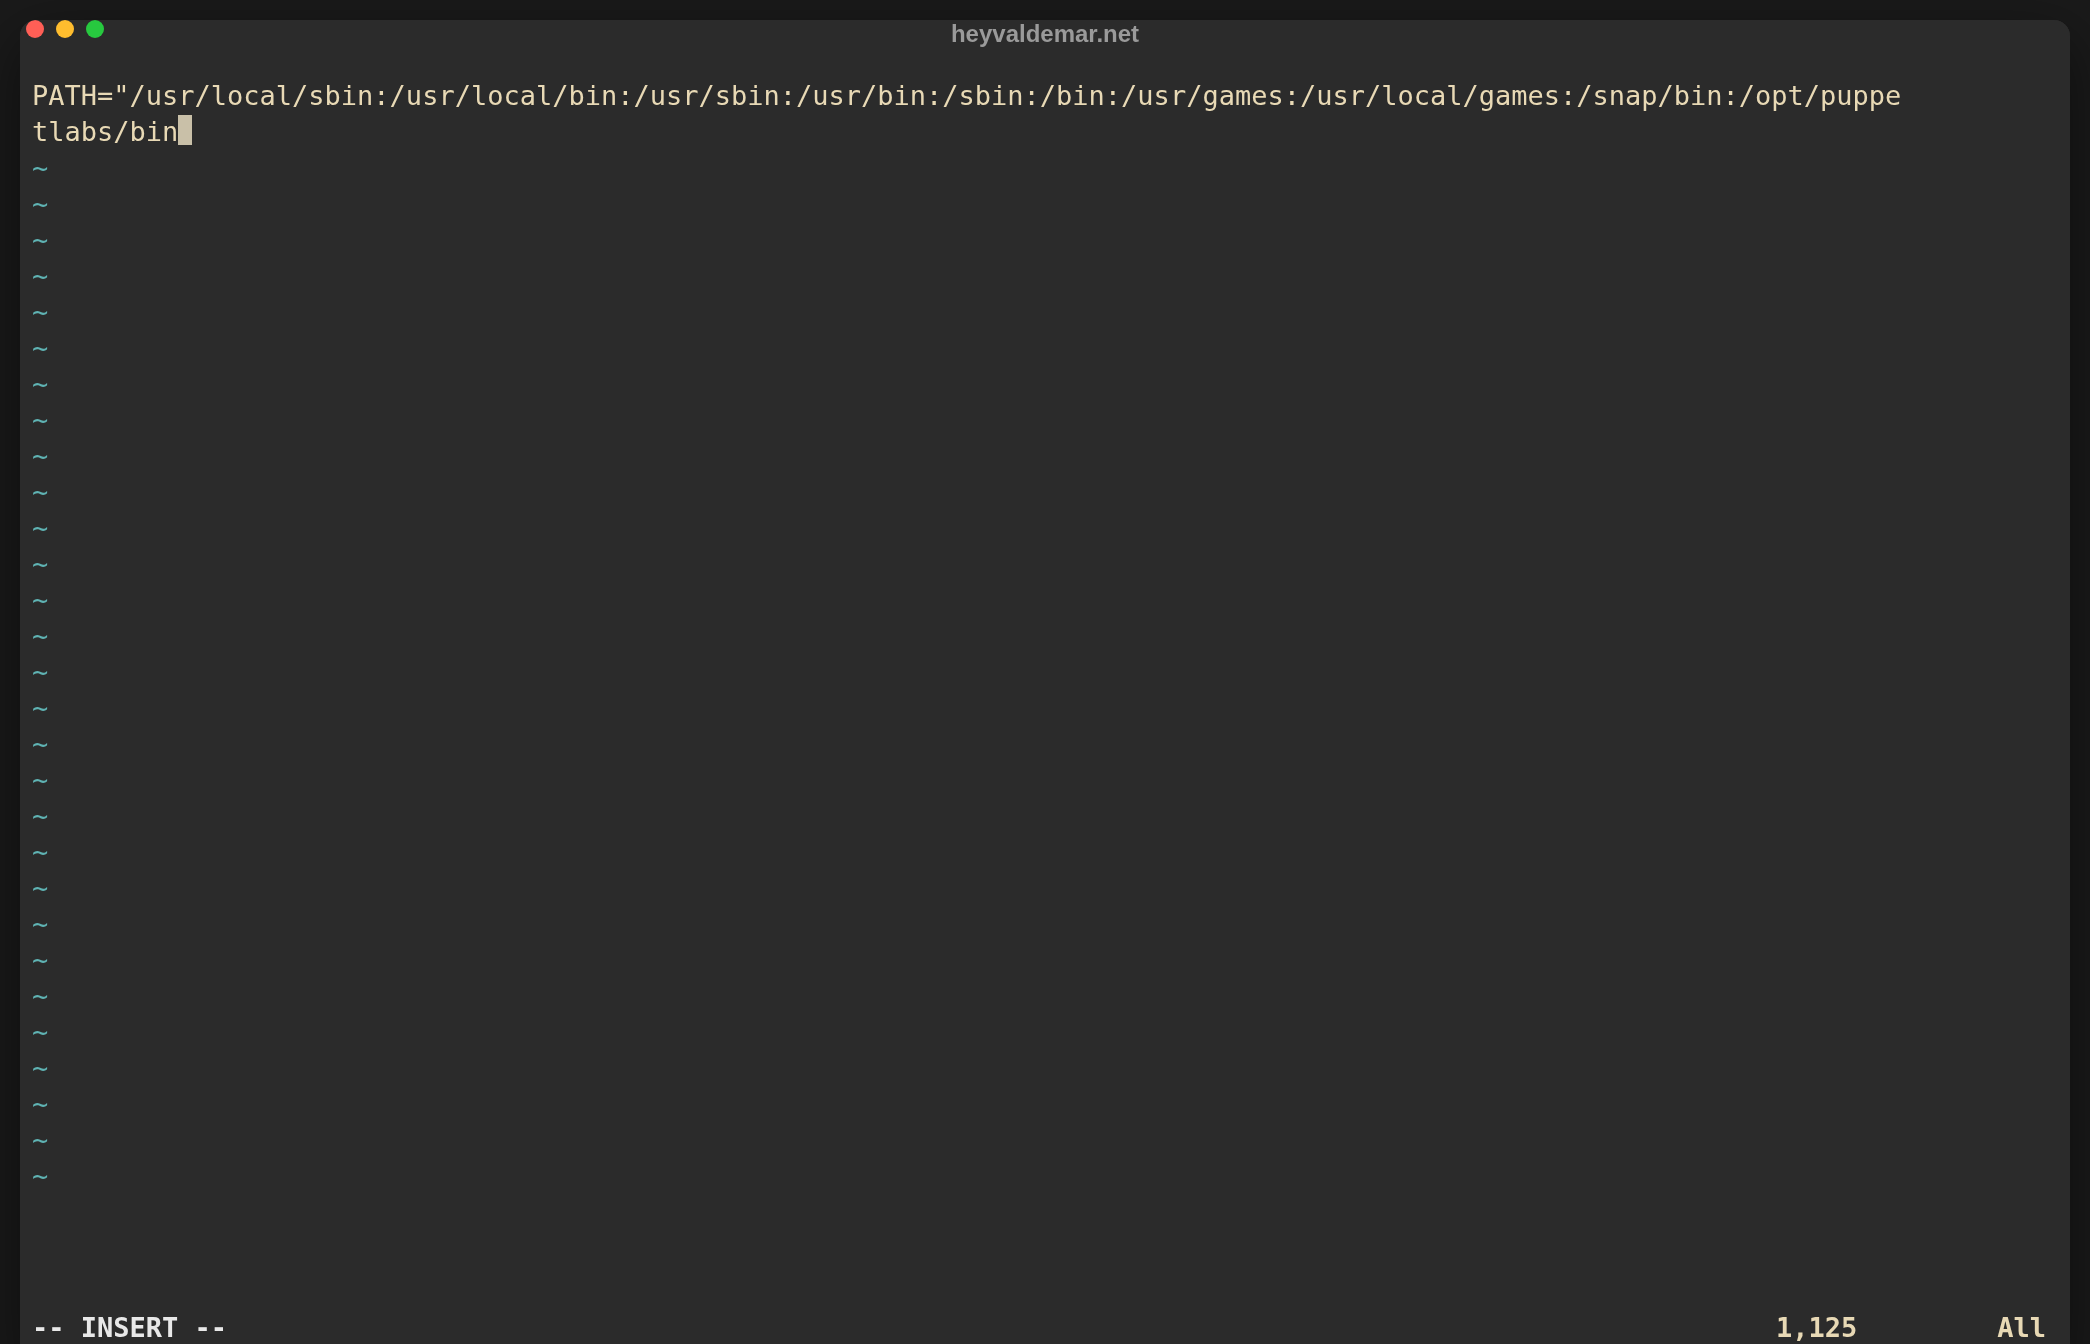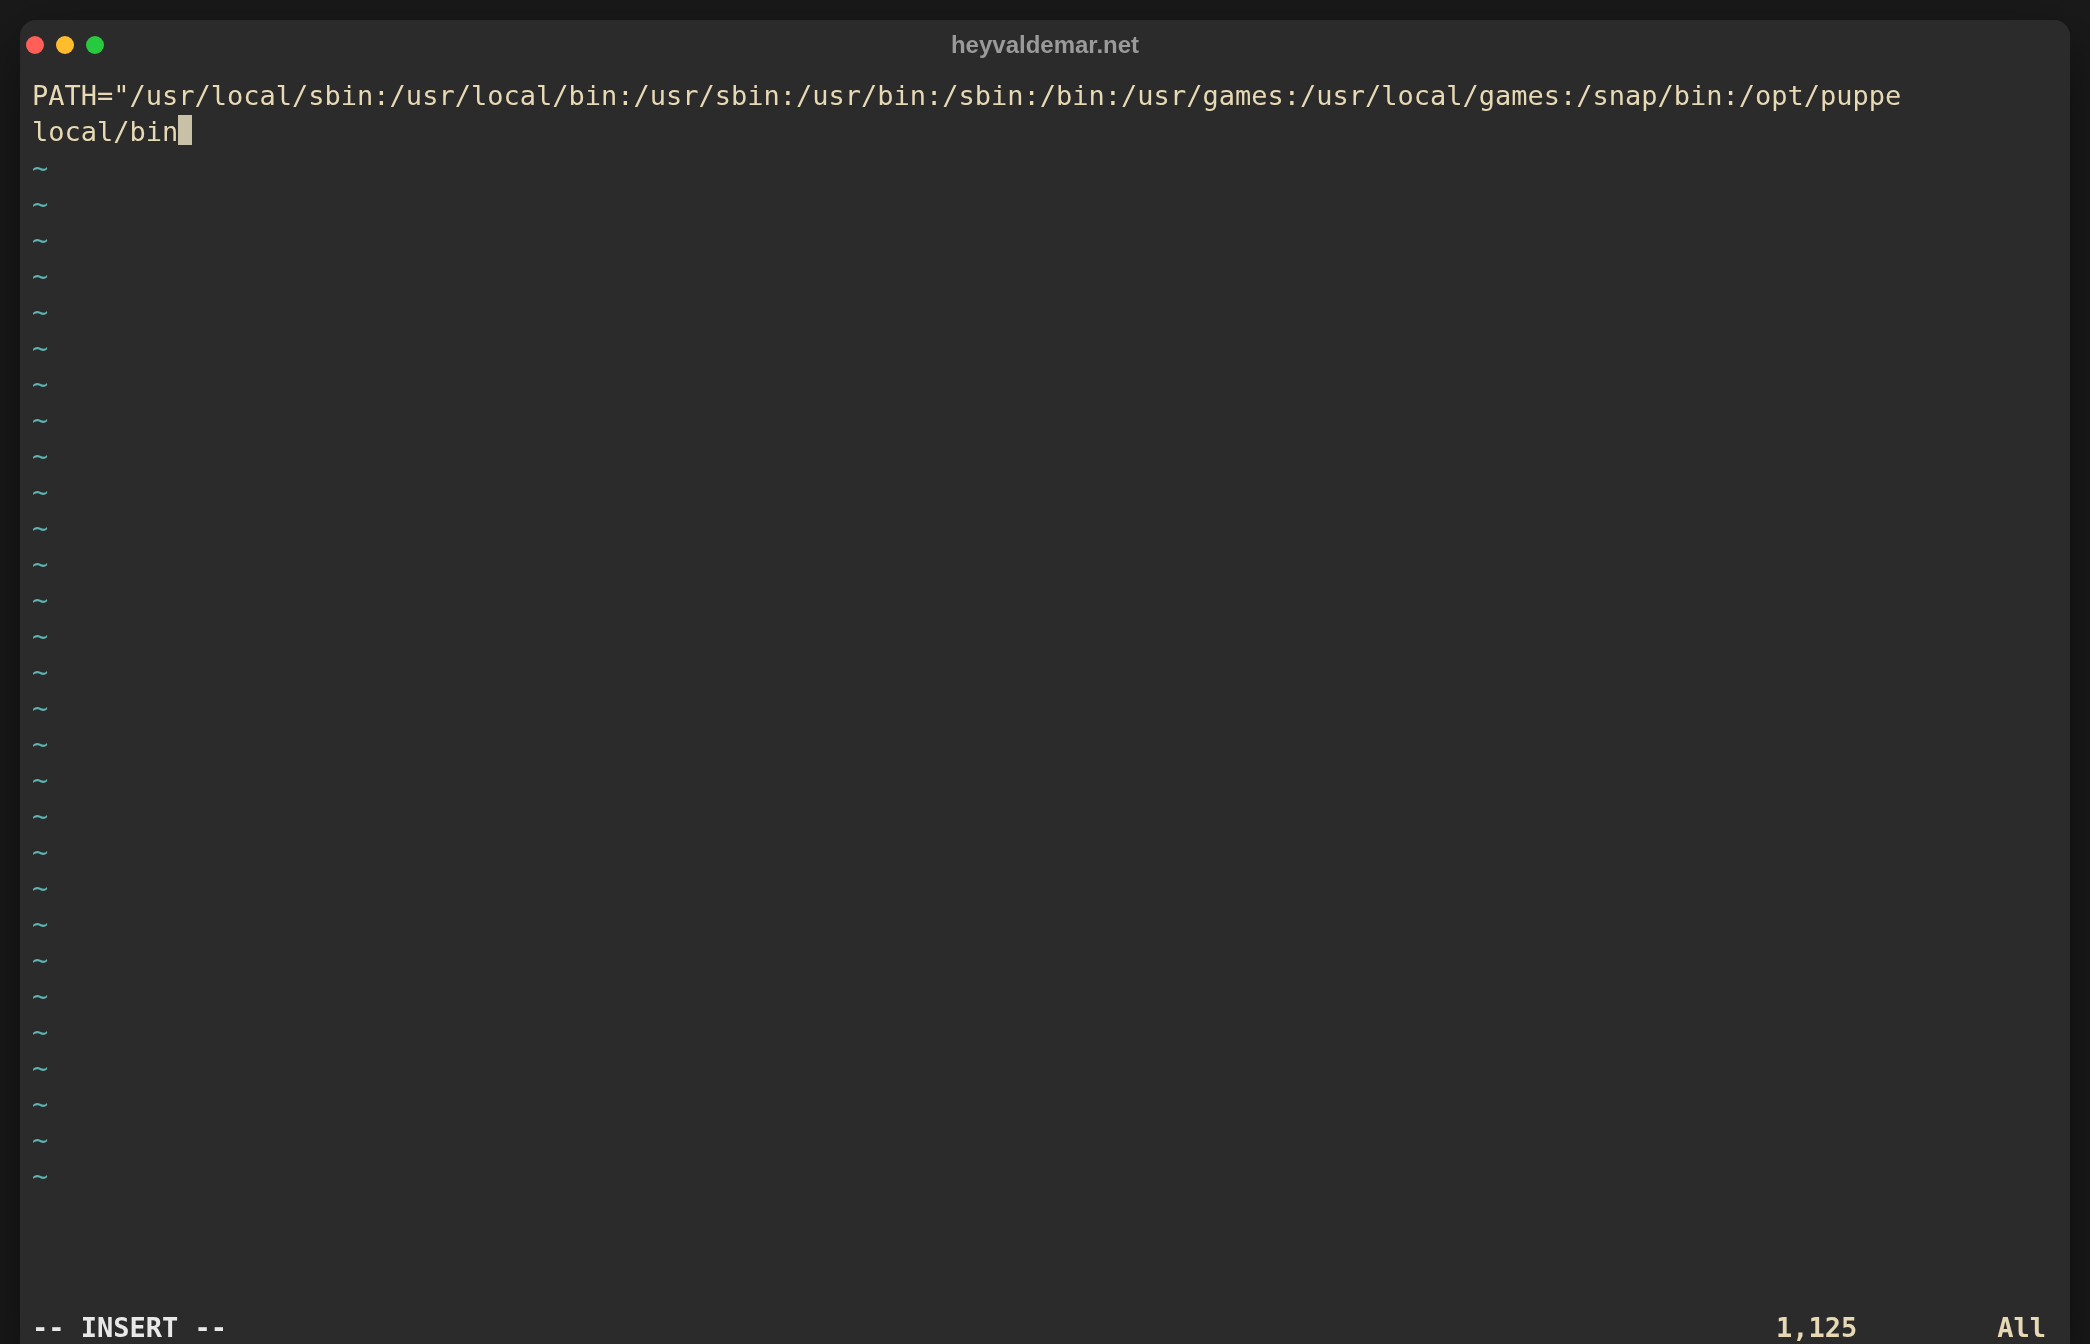--- a/index.html
+++ b/index.html
@@ -23,21 +23,21 @@
     border-radius: 16px;
     overflow: hidden;
     display: flex;
     flex-direction: column;
     box-shadow: 0 20px 60px rgba(0,0,0,0.5);
   }
   .titlebar {
     height: 50px;
     background: #2b2b2b;
     display: flex;
-    align-items: center;
+    align-items: flex-start;
     padding: 0 6px;
     position: relative;
     flex-shrink: 0;
   }
   .traffic-lights {
     display: flex;
     gap: 12px;
     align-items: center;
   }
   .traffic-light {
@@ -116,21 +116,21 @@
   <div class="titlebar">
     <div class="traffic-lights">
       <div class="traffic-light red"></div>
       <div class="traffic-light yellow"></div>
       <div class="traffic-light green"></div>
     </div>
     <div class="window-title">heyvaldemar.net</div>
   </div>
   <div class="terminal-body">
     <div class="content-area">
-      <div class="file-content"><span>PATH="/usr/local/sbin:/usr/local/bin:/usr/sbin:/usr/bin:/sbin:/bin:/usr/games:/usr/local/games:/snap/bin:/opt/puppe</span><br><span>local/bin</span><span class="cursor-block"></span></div>
+      <div class="file-content"><span>PATH="/usr/local/sbin:/usr/local/bin:/usr/sbin:/usr/bin:/sbin:/bin:/usr/games:/usr/local/games:/snap/bin:/opt/puppe</span><br><span>tlabs/bin</span><span class="cursor-block"></span></div>
       <div id="tilde-container">
           <div class="tilde-line">~</div>
           <div class="tilde-line">~</div>
           <div class="tilde-line">~</div>
           <div class="tilde-line">~</div>
           <div class="tilde-line">~</div>
           <div class="tilde-line">~</div>
           <div class="tilde-line">~</div>
           <div class="tilde-line">~</div>
           <div class="tilde-line">~</div>

